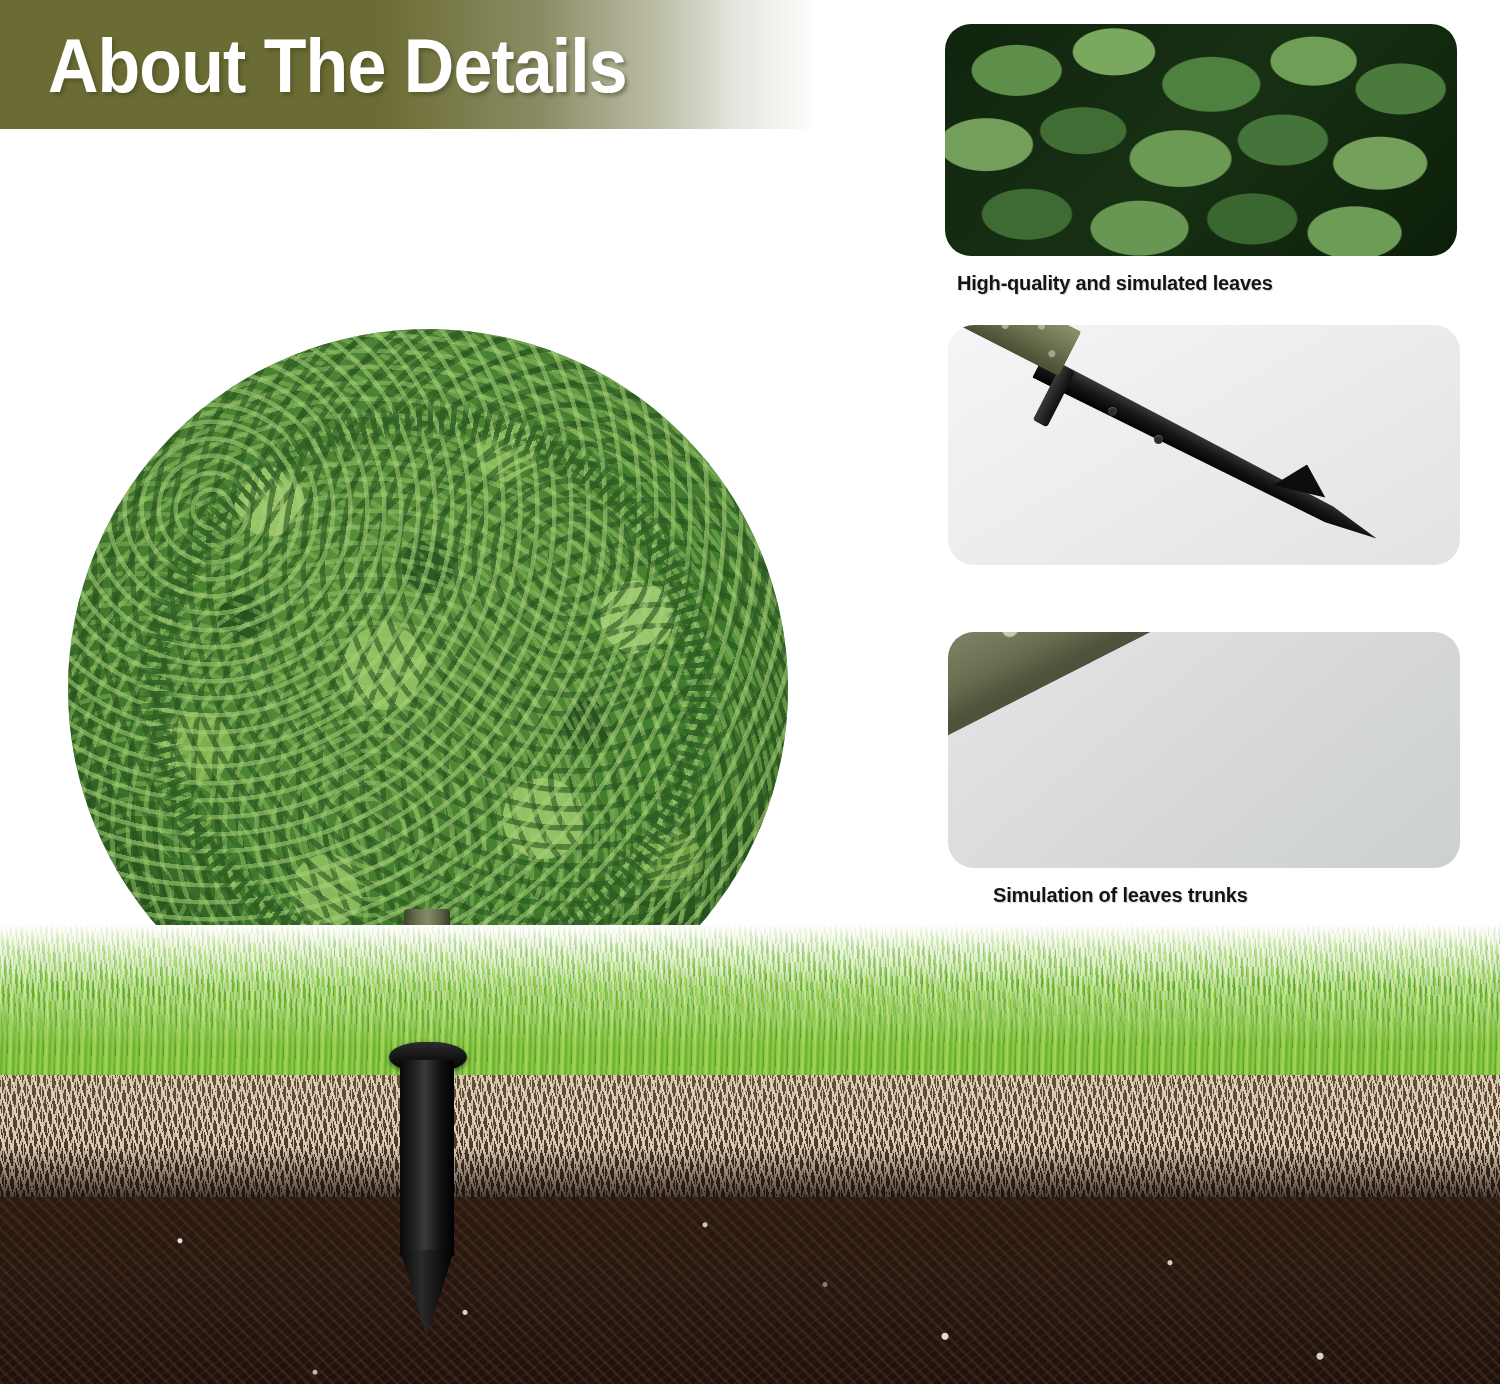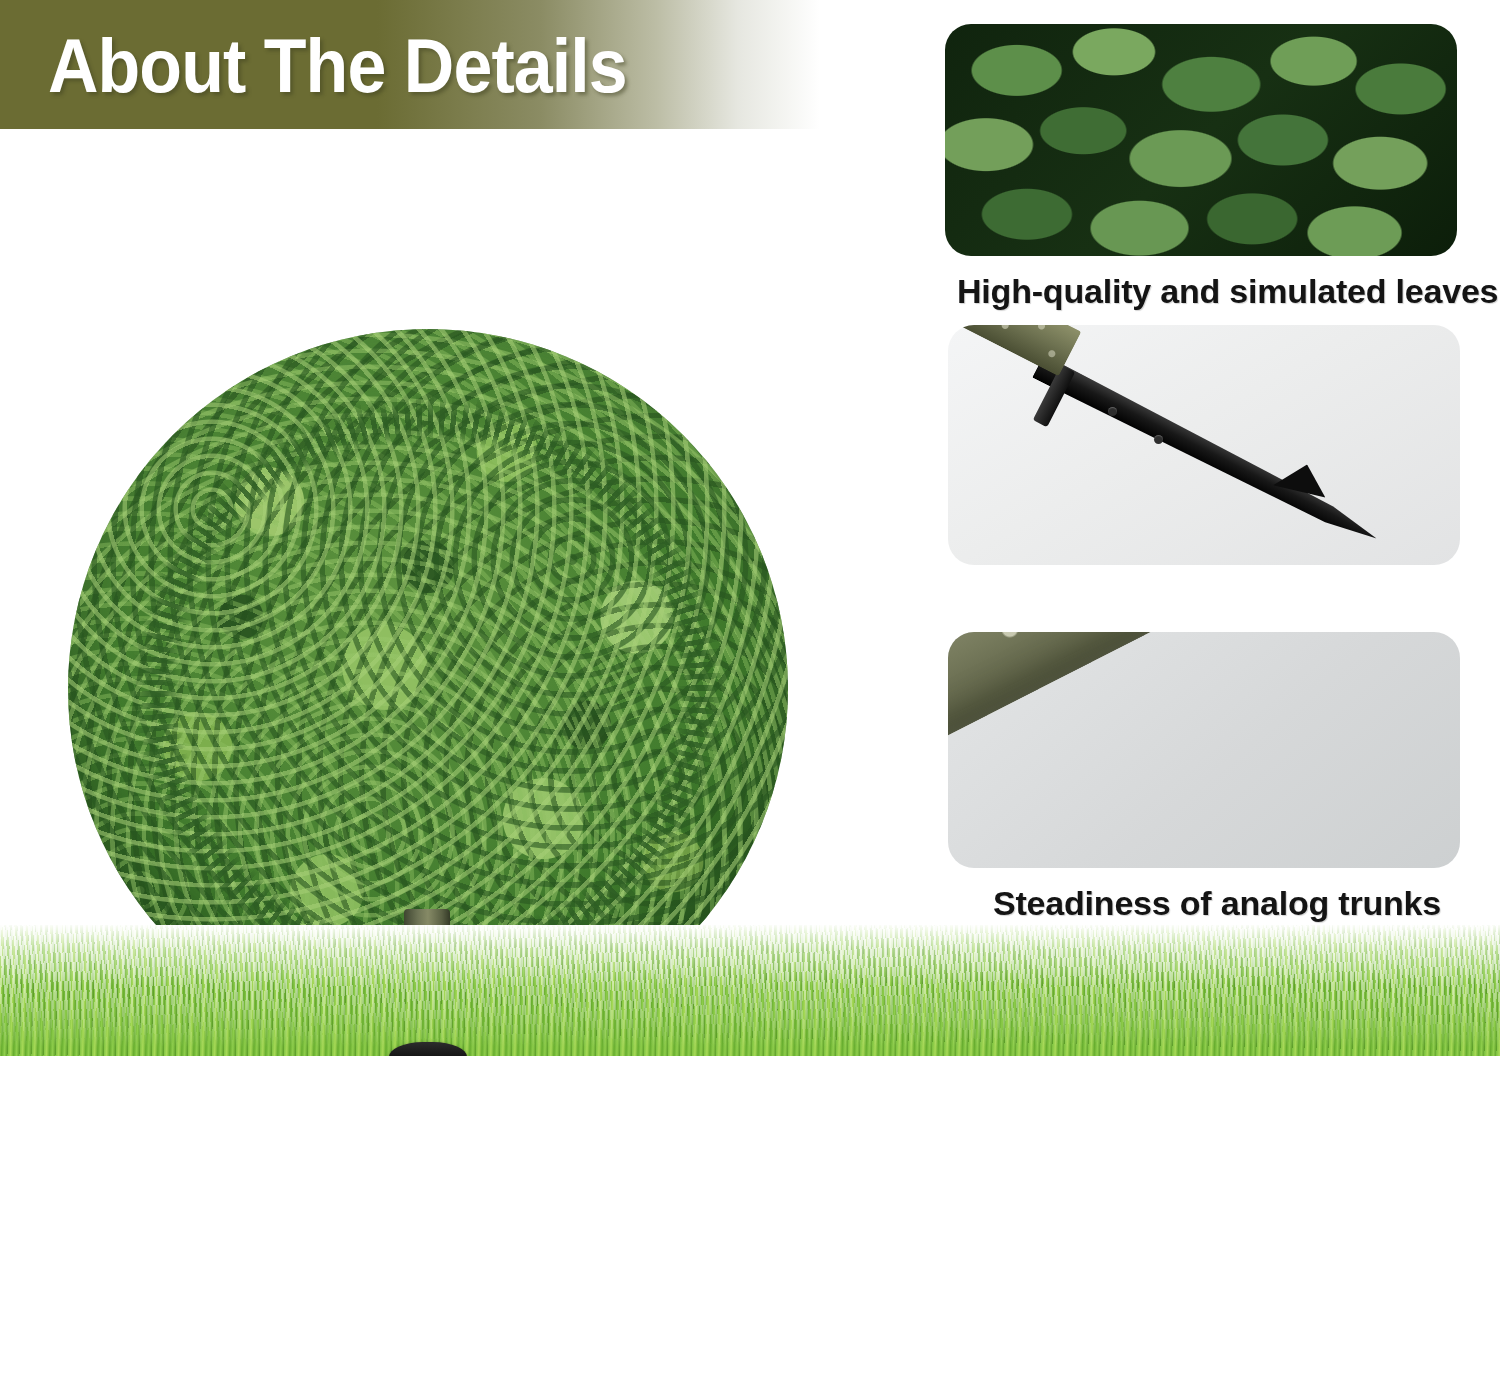--- a/index.html
+++ b/index.html
@@ -4,21 +4,21 @@
 <title>About The Details</title>
 <style>
   html,body{margin:0;padding:0;background:#ffffff;}
   body{
     font-family:"Liberation Sans", sans-serif;
     -webkit-font-smoothing:antialiased;
   }
   #page{
     position:relative;
     width:1500px;
-    height:1056px;
+    height:1384px;
     overflow:hidden;
     background:#ffffff;
   }
 
   
   #header-banner{
     position:absolute;
     left:0; top:0;
     width:820px; height:129px;
     background:linear-gradient(to right,
@@ -194,21 +194,21 @@
     width:555px; height:940px;
   }
   .feature-block{ position:absolute; left:0; width:512px; }
   .feature-thumb{
     position:relative;
     width:512px;
     border-radius:26px;
     overflow:hidden;
   }
   .feature-caption{
-    font-size:34px;
+    font-size:20px;
     font-weight:bold;
     color:#141414;
     letter-spacing:-0.2px;
     white-space:nowrap;
     text-shadow:1px 1px 1px rgba(0,0,0,0.18);
   }
 
   
   #block-leaves{ top:24px; }
   #thumb-leaves{
@@ -358,16 +358,16 @@
         <div class="stake-screw" style="left:206px; top:110px;"></div>
         <div class="stake-screw" style="left:160px; top:82px;"></div>
       </div>
     </div>
 
     <div class="feature-block" id="block-trunk">
       <div class="feature-thumb" id="thumb-trunk">
         <div class="trunk-bar"></div>
       </div>
     </div>
-    <div class="feature-caption" id="caption-trunk">Steadiness of analog trunks</div>
+    <div class="feature-caption" id="caption-trunk">Simulation of leaves trunks</div>
 
   </div>
 </div>
 
 </body></html>

